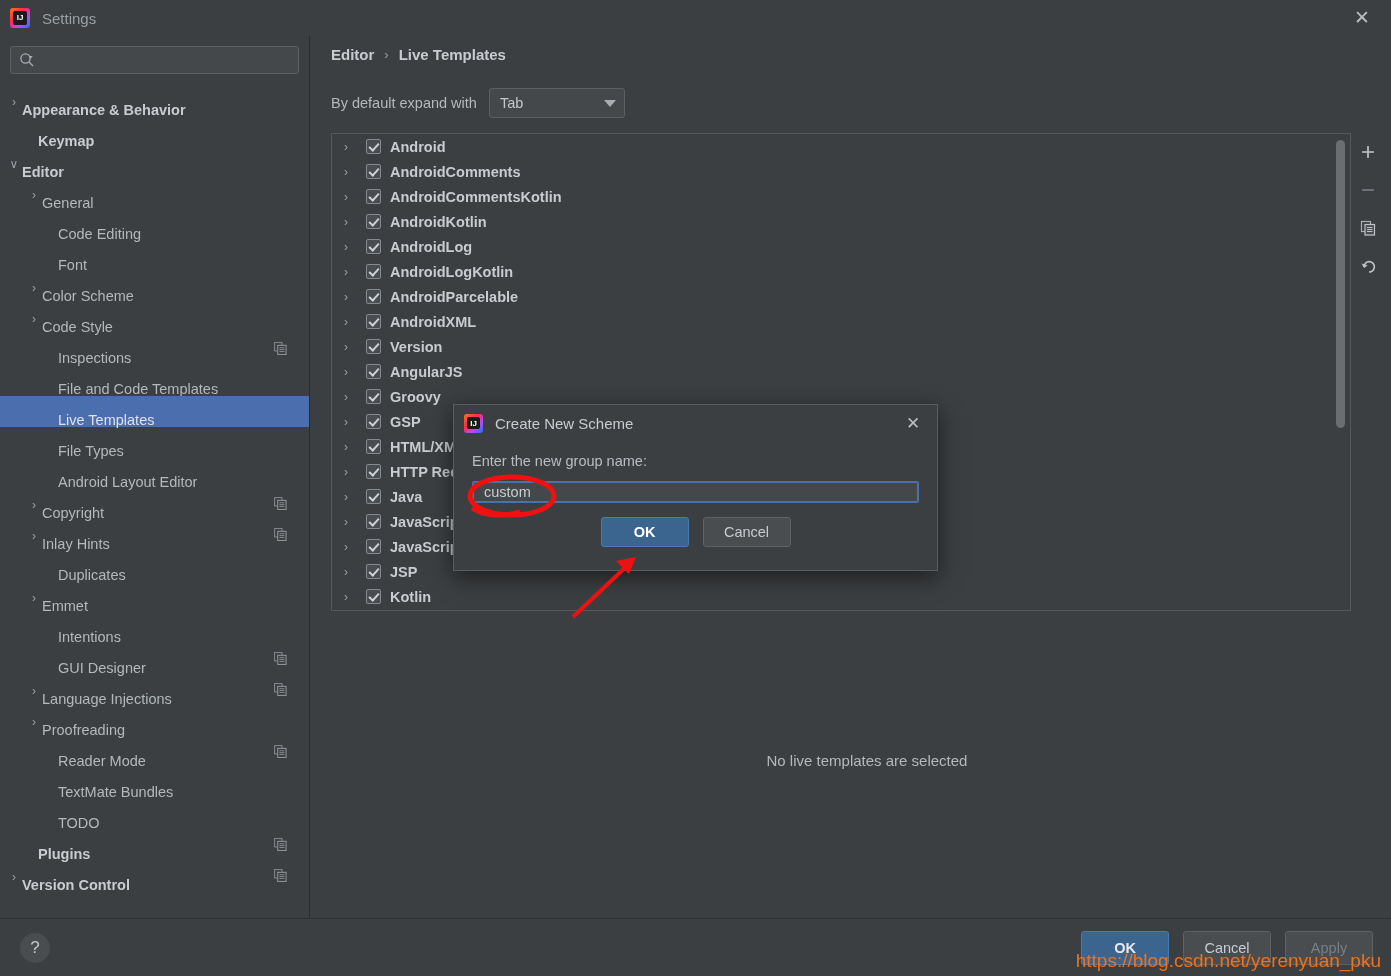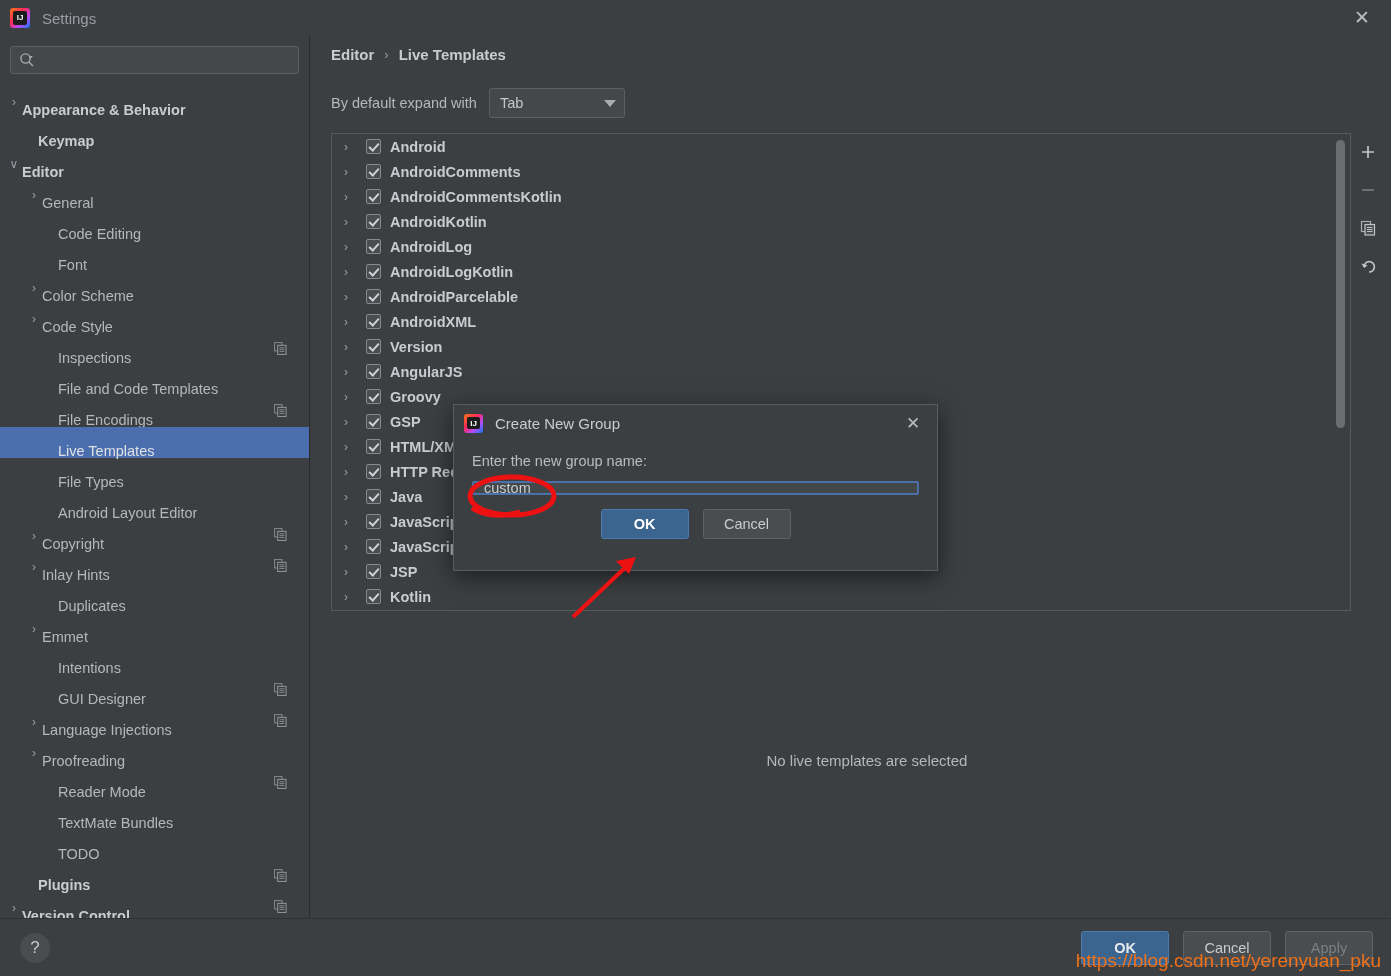--- a/index.html
+++ b/index.html
@@ -166,21 +166,21 @@
     height: 36px; display: flex; align-items: center; padding-left: 10px;
     color: #c8ccd0; font-size: 15px;
   }
   .dlg-logo { width: 19px; height: 19px; margin-right: 12px; flex: none; }
   .dlg-close {
     position: absolute; right: 14px; top: 9px; width: 20px; height: 20px;
     color: #b8bcc0; font-size: 17px; line-height: 19px; text-align: center; cursor: pointer;
   }
   .dlg-prompt { padding: 12px 0 0 18px; color: #b9bdc1; font-size: 14.5px; }
   .dlg-field {
-    margin: 12px 18px 0 18px; height: 14px; background: #45484a;
+    margin: 12px 18px 0 18px; height: 22px; background: #45484a;
     border: 2px solid #4a72a8; border-radius: 2px;
     display: flex; align-items: center; padding-left: 10px;
   }
   .dlg-field input {
     width: 100%; background: transparent; border: none; outline: none;
     color: #c8ccd0; font-size: 14.5px; font-family: "Liberation Sans", sans-serif;
   }
   .dlg-actions {
     margin-top: 14px; display: flex; justify-content: center; gap: 14px;
   }
@@ -267,29 +267,20 @@
           <span class="tree-copy-icon"><svg width="13" height="13" viewBox="0 0 14 14">
               <rect x="0.6" y="0.6" width="8" height="9" fill="none" stroke="#9a9fa5" stroke-width="1.1"></rect>
               <rect x="4" y="3.6" width="9" height="9.8" fill="#3c3f41" stroke="#b0b4b8" stroke-width="1.1"></rect>
               <path d="M5.8 6.2 H11.2 M5.8 8.2 H11.2 M5.8 10.2 H11.2" stroke="#b0b4b8" stroke-width="0.9"></path>
             </svg></span>
         </div>
         <div class="tree-row">
           <span class="tree-arrow" style="margin-left: 42px;"></span>
           <span class="tree-label">File and Code Templates</span>
         </div>
-        <div class="tree-row">
-          <span class="tree-arrow" style="margin-left: 42px;"></span>
-          <span class="tree-label">File Encodings</span>
-          <span class="tree-copy-icon"><svg width="13" height="13" viewBox="0 0 14 14">
-              <rect x="0.6" y="0.6" width="8" height="9" fill="none" stroke="#9a9fa5" stroke-width="1.1"></rect>
-              <rect x="4" y="3.6" width="9" height="9.8" fill="#3c3f41" stroke="#b0b4b8" stroke-width="1.1"></rect>
-              <path d="M5.8 6.2 H11.2 M5.8 8.2 H11.2 M5.8 10.2 H11.2" stroke="#b0b4b8" stroke-width="0.9"></path>
-            </svg></span>
-        </div>
         <div class="tree-row selected">
           <span class="tree-arrow" style="margin-left: 42px;"></span>
           <span class="tree-label">Live Templates</span>
         </div>
         <div class="tree-row">
           <span class="tree-arrow" style="margin-left: 42px;"></span>
           <span class="tree-label">File Types</span>
         </div>
         <div class="tree-row">
           <span class="tree-arrow" style="margin-left: 42px;"></span>
@@ -531,21 +522,21 @@
     <div class="empty-msg">No live templates are selected</div>
   </div>
 
   <div class="overlay-dialog">
     <div class="dlg-title">
       <div class="dlg-logo">
         <div class="ij-logo">
             <div class="ij-text" style="line-height:19px">IJ</div>
           </div>
       </div>
-      <span>Create New Group</span>
+      <span>Create New Scheme</span>
       <span class="dlg-close">✕</span>
     </div>
     <div class="dlg-prompt">Enter the new group name:</div>
     <div class="dlg-field">
       <input id="group-name-input" placeholder="" value="custom" style="">
     </div>
     <div class="dlg-actions">
       <button class="dlg-btn primary">OK</button>
       <button class="dlg-btn">Cancel</button>
     </div>

